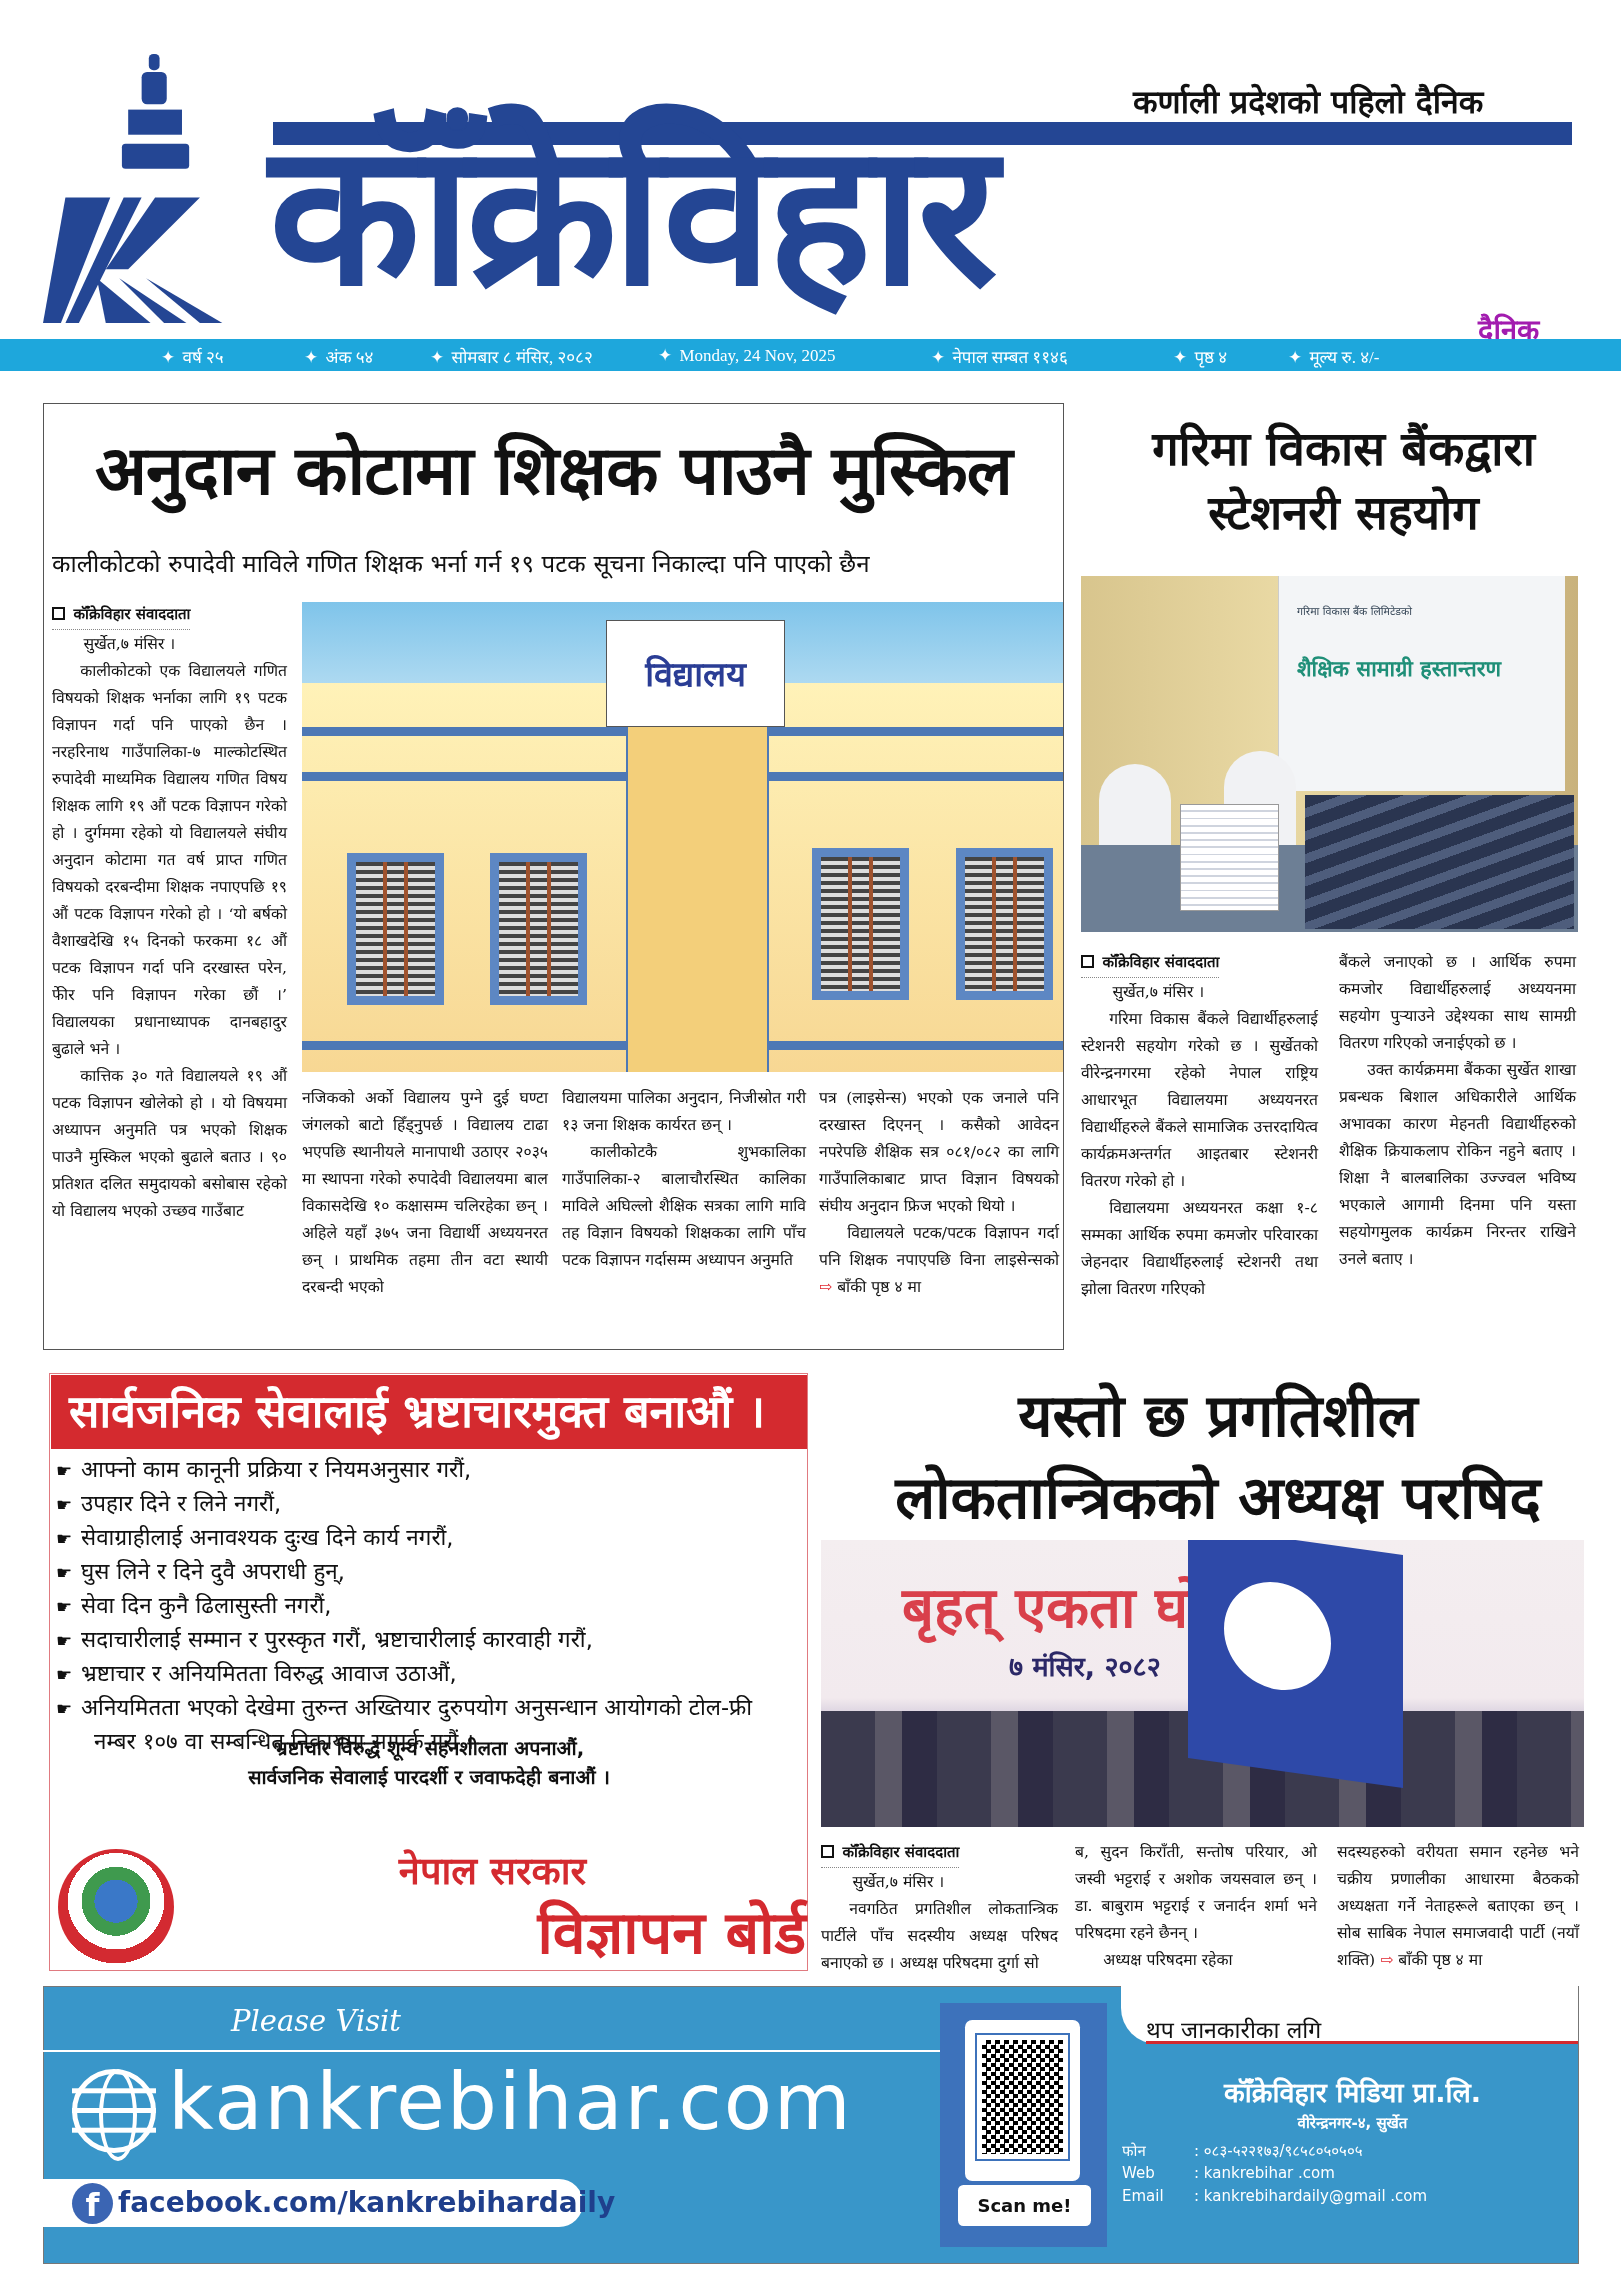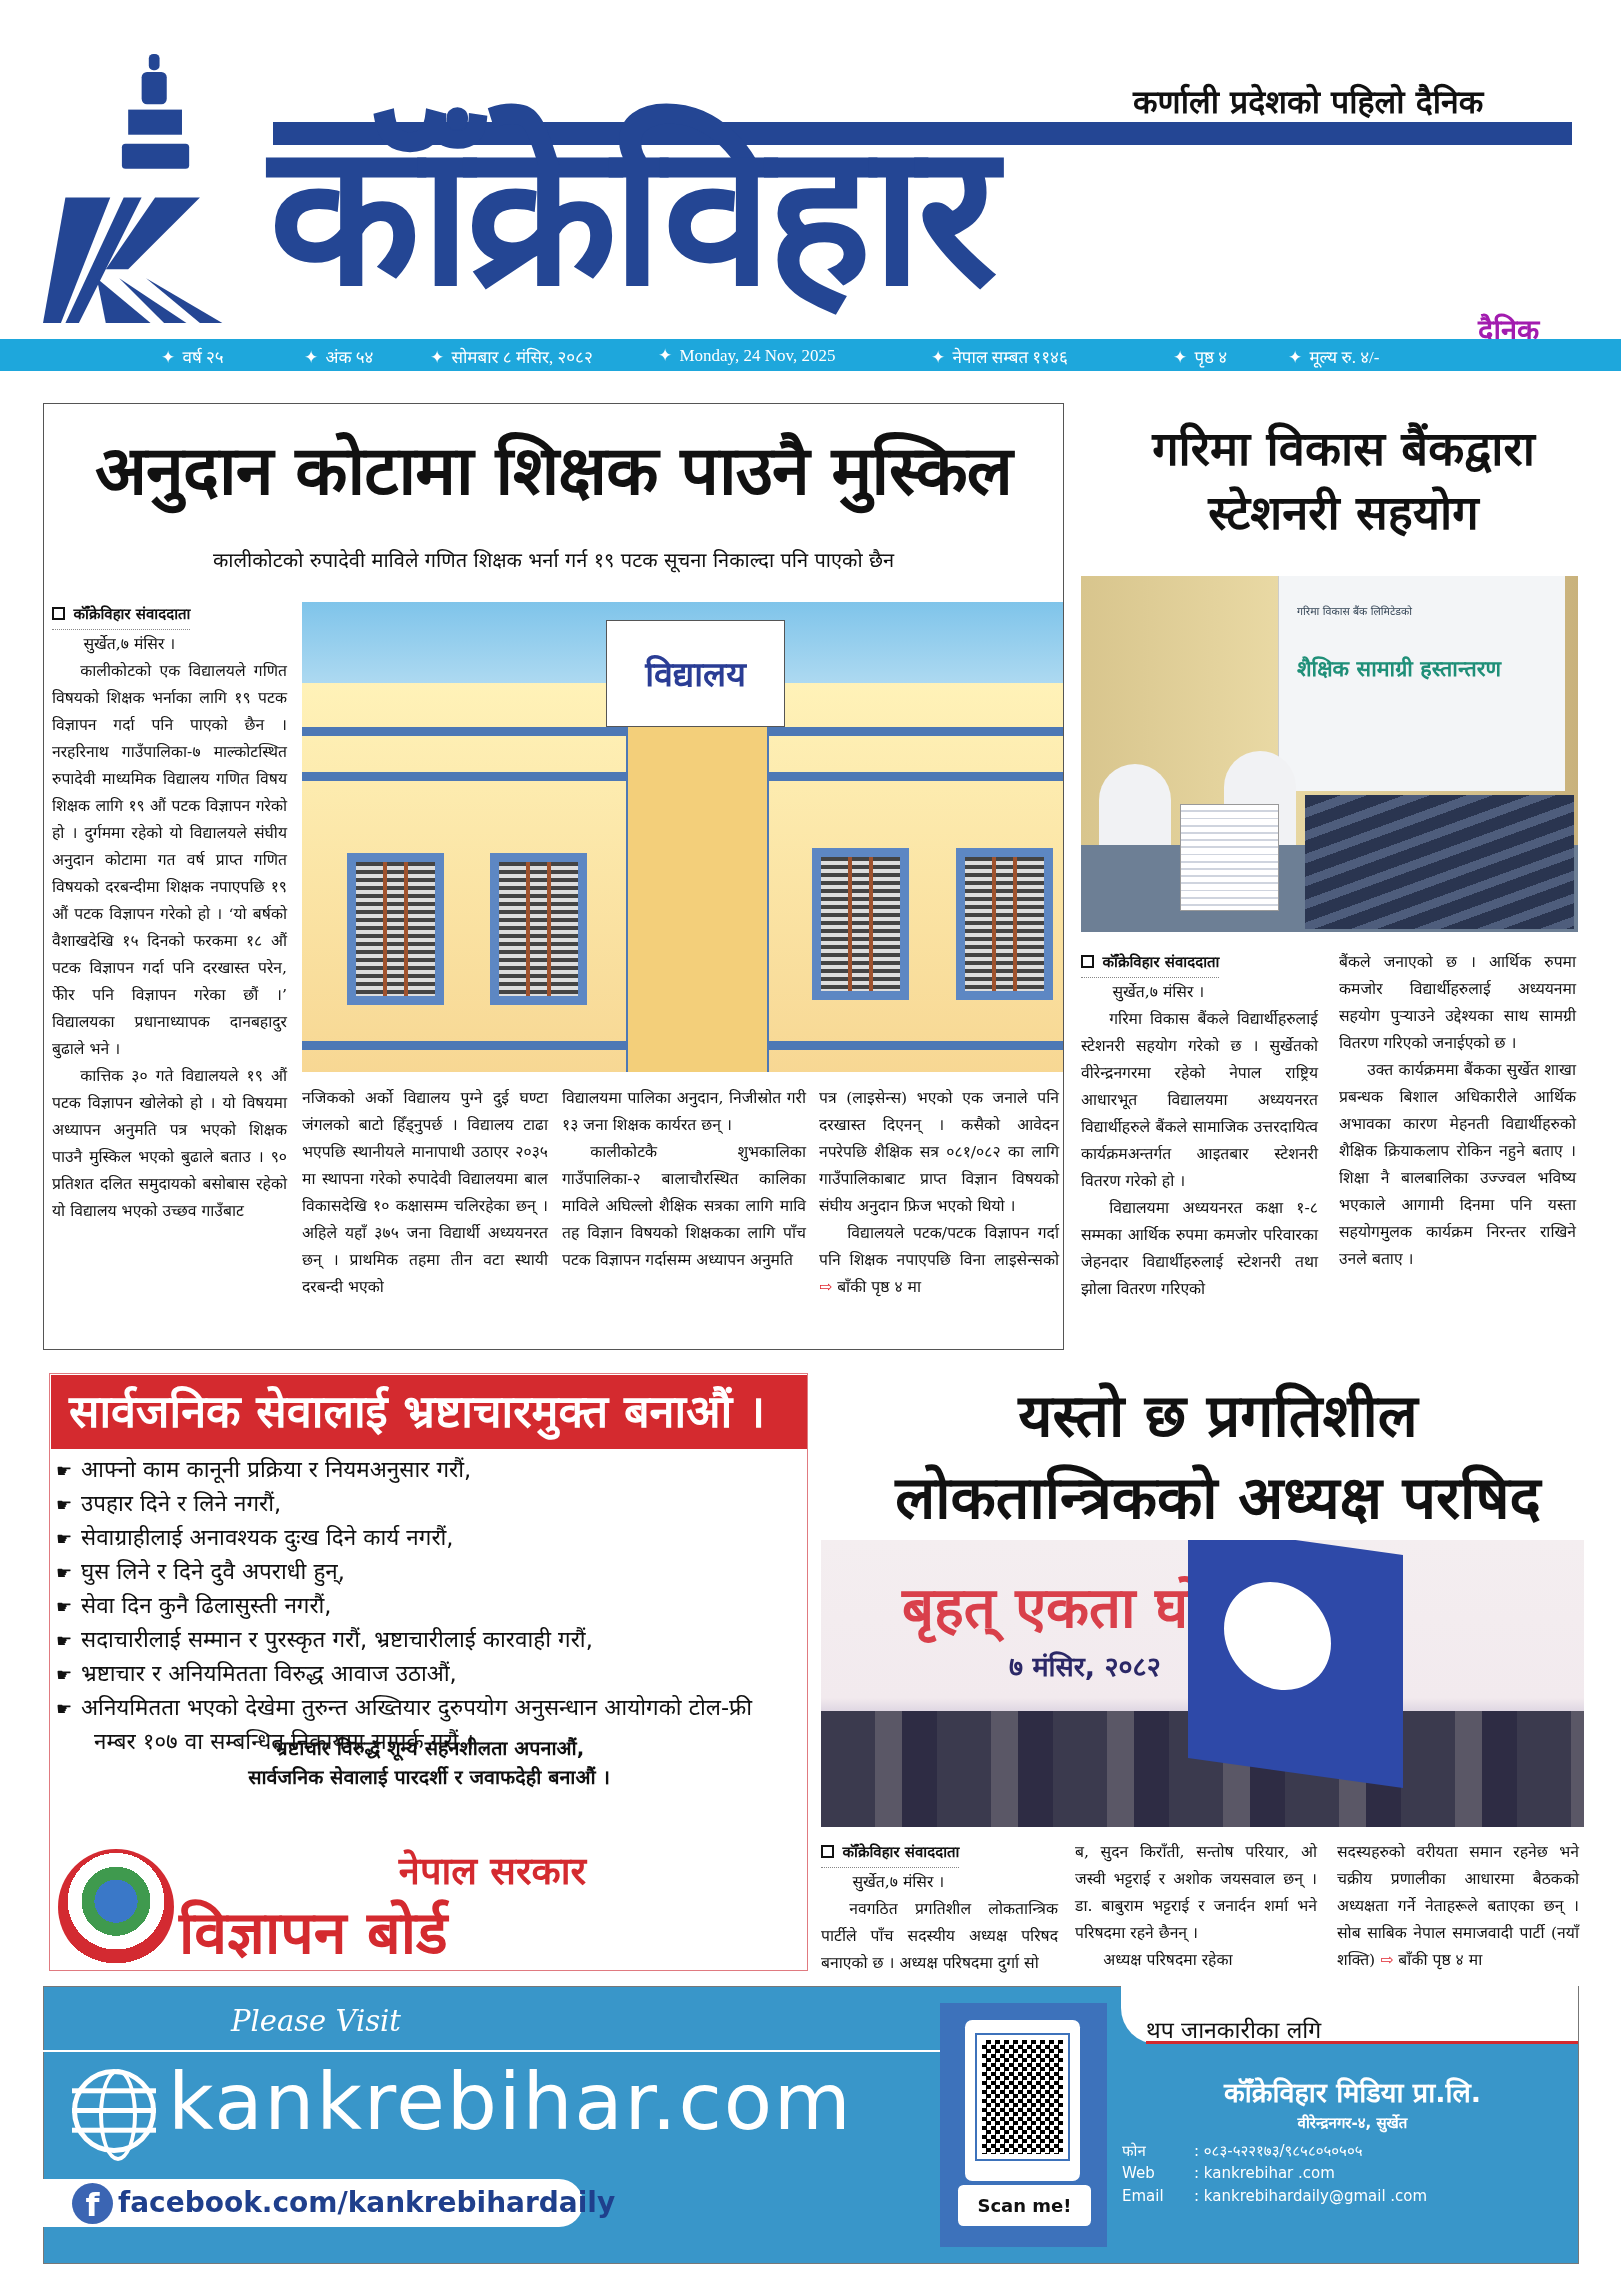--- a/index.html
+++ b/index.html
@@ -14,21 +14,21 @@
   .tagline { left: 1133px; top: 79px; font-weight: bold; font-size: 32px; color: #111; }
   .daily { left: 1478px; top: 309px; font-weight: bold; font-size: 29px; color: #a21caf; }
 
   .infobar { left: 0; top: 339px; width: 1621px; height: 32px; background: #1ea7dc; display: flex; align-items: center; color: #fff; font-family: "Liberation Serif", serif; font-size: 17px; }
   .infobar .item { position: absolute; top: 6.3px; white-space: nowrap; }
   .infobar .star { margin-right: 7.2px; }
 
   
   .lead-box { left: 43px; top: 403px; width: 1021px; height: 947px; border: 1.8px solid #555; }
   .lead-head { left: 43px; top: 421px; width: 1021px; text-align: center; font-weight: bold; font-size: 68px; letter-spacing: -0.9px; }
-  .lead-sub { left: 52px; top: 546px; width: 1003px; text-align: center; font-size: 20px; }
+  .lead-sub { left: 52px; top: 546px; width: 1003px; font-size: 24px; }
   .col { font-family: "DejaVu Serif", serif; font-size: 15.7px; line-height: 27px; text-align: justify; }
   .col p { text-indent: 1.8em; }
   .byline { font-weight: bold; font-size: 15px; border-bottom: 0.9px dotted #888; display: inline-block; padding-bottom: 0.9px; }
   .byline .sq { display: inline-block; width: 12.5px; height: 12.5px; border: 2.2px solid #111; margin-right: 9px; vertical-align: -0.9px; }
   .dateline { padding-left: 2em; }
   .cont-arrow { color: #e0252e; font-weight: bold; }
 
   
   .school { left: 302px; top: 602px; width: 761px; height: 470px; background: linear-gradient(#7fc4ea 0%, #cfe9f6 30%, #fff 45%); overflow: hidden; }
   .school .wall { position: absolute; left: 0; top: 81px; width: 100%; height: 394px; background: linear-gradient(#fff2b8, #f7d793); }
@@ -52,21 +52,21 @@
   
   .ad-box { left: 49px; top: 1373px; width: 759px; height: 598px; border: 1.8px solid #e07a80; }
   .ad-head { left: 51px; top: 1375px; width: 756px; height: 74px; background: #d42a2f; color: #fff; font-weight: bold; font-size: 45px; line-height: 74px; padding-left: 18px; }
   .ad-list { left: 56px; top: 1453px; width: 743px; font-size: 22.4px; line-height: 32px; }
   .ad-list li { list-style: none; }
   .ad-list .hand { display: inline-block; width: 25px; font-size: 18px; }
   .ad-list .indent { padding-left: 38px; }
   .ad-slogan { left: 51px; top: 1734px; width: 756px; text-align: center; font-weight: bold; font-size: 19.7px; line-height: 29px; }
   .emblem { left: 58px; top: 1849px; width: 116px; height: 116px; border-radius: 50%; background: radial-gradient(circle at 50% 45%, #3a78c8 0 25%, #3f9a4e 25% 40%, #fff 40% 56%, #d32a31 56% 72%, #fff 72%); }
   .ad-gov { left: 179px; top: 1843px; width: 627px; text-align: center; color: #d42a2f; font-weight: bold; font-size: 38px; }
-  .ad-board { left: 179px; top: 1890px; width: 627px; text-align: left; color: #d42a2f; font-weight: bold; font-size: 59px; }
+  .ad-board { left: 179px; top: 1890px; width: 627px; text-align: right; color: #d42a2f; font-weight: bold; font-size: 59px; }
 
   
   .br-head { left: 815px; top: 1375px; width: 806px; text-align: center; font-weight: bold; font-size: 59px; line-height: 82px; }
   .flag-photo { left: 821px; top: 1540px; width: 763px; height: 287px; background: linear-gradient(#f4eef0 0%, #f2eaee 55%, #3a2f7d 100%); overflow: hidden; }
   .flag-photo .banner-txt { position: absolute; left: 81px; top: 27px; color: #d9404b; font-weight: bold; font-size: 56px; }
   .flag-photo .date-txt { position: absolute; left: 188px; top: 107px; color: #2b2867; font-weight: bold; font-size: 27px; }
   .flag-photo .flag { position: absolute; left: 367px; top: 0; width: 215px; height: 233px; background: #2e49a8; transform: skewY(8deg); }
   .flag-photo .flag::after { content: ""; position: absolute; left: 36px; top: 45px; width: 107px; height: 107px; border-radius: 50%; background: #fff; }
   .flag-photo .crowd { position: absolute; left: 0; bottom: 0; width: 100%; height: 116px; background: repeating-linear-gradient(90deg, #3b3a4e 0 54px, #5a5766 54px 81px, #2e2c44 81px 116px); }
 

